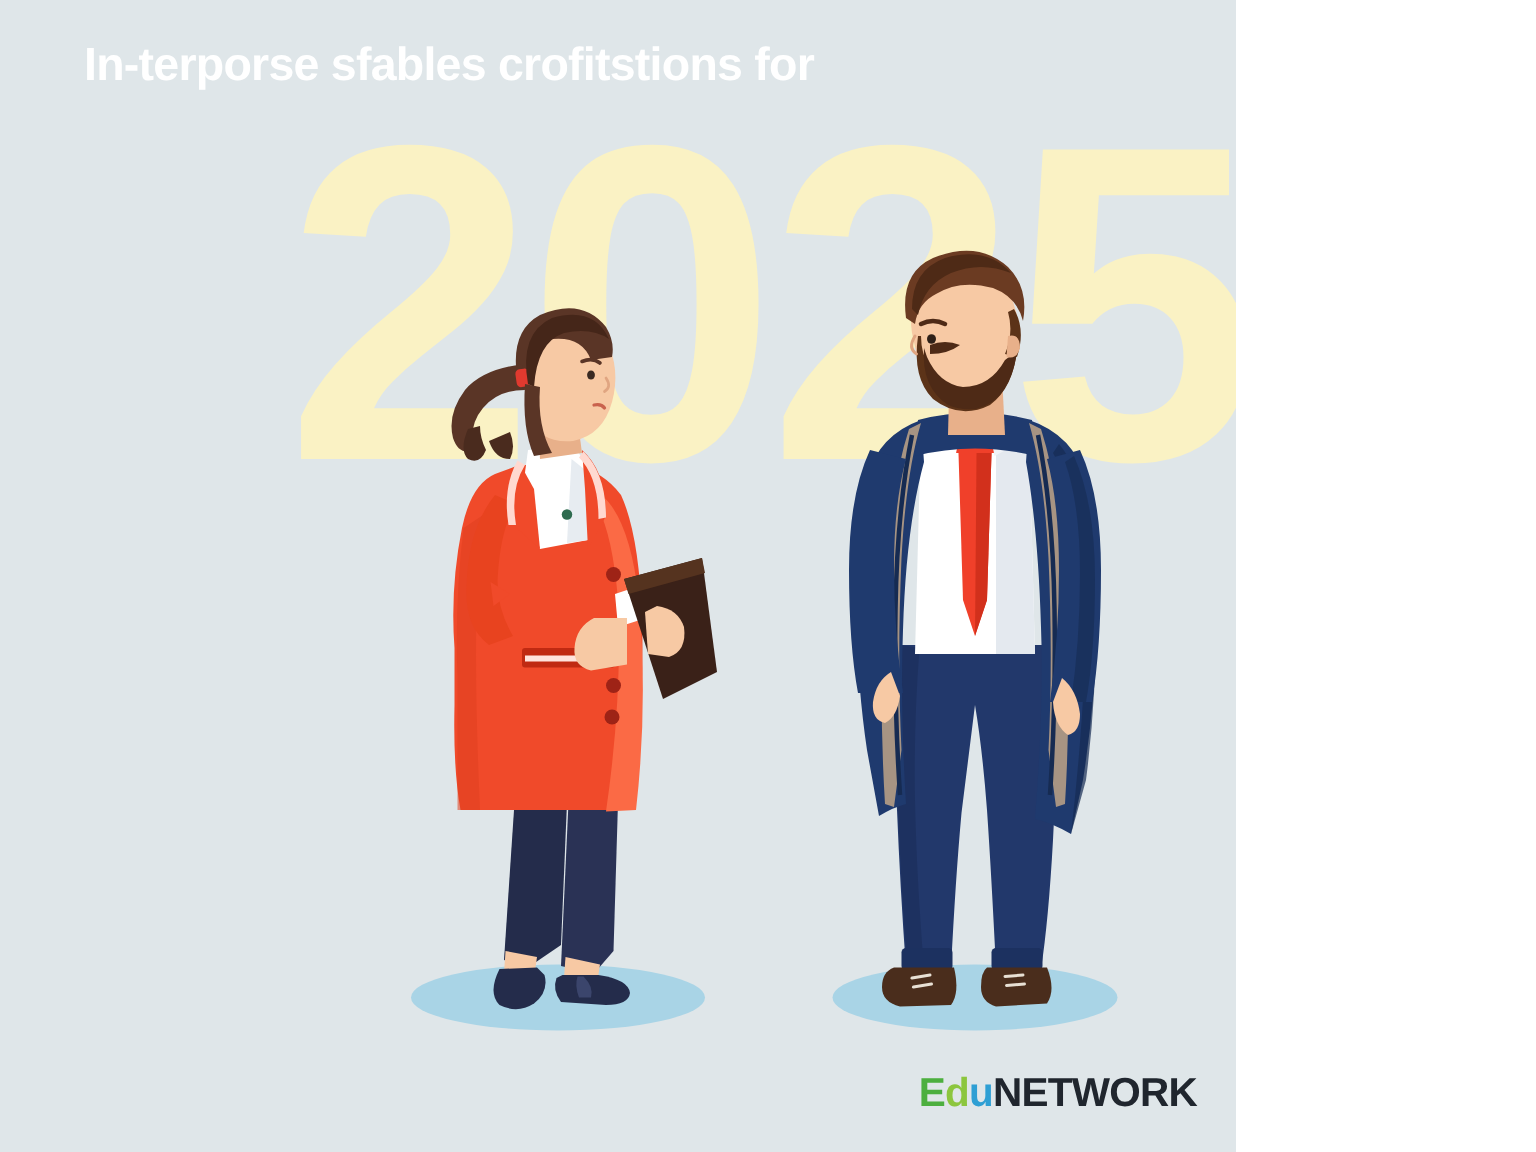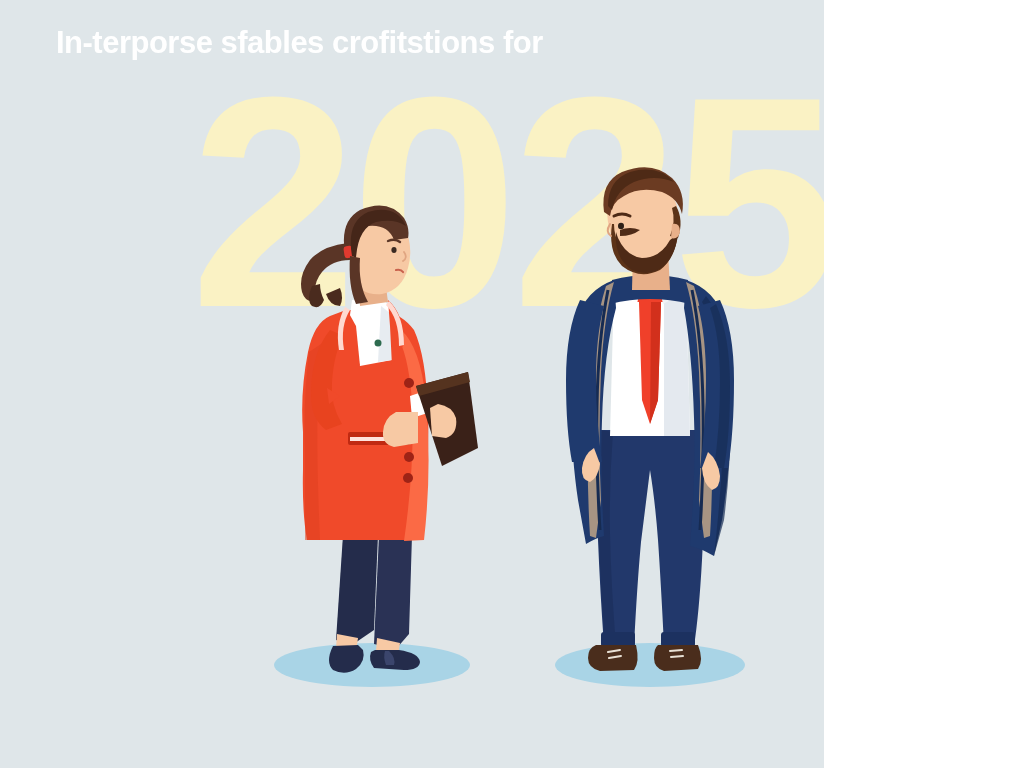--- a/index.html
+++ b/index.html
@@ -285,14 +285,17 @@
 
       <path d="M614 216 Q622 212 630 216" stroke="#4e2a16" stroke-width="3" fill="none" stroke-linecap="round"></path>
       <ellipse cx="621" cy="226" rx="3" ry="3.2" fill="#2e2018"></ellipse>
       <path d="M610 224 Q605 232 611 236" stroke="#e0a581" stroke-width="2" fill="none" stroke-linecap="round"></path>
       <path d="M672 224 Q680 222 680 232 Q678 240 671 238 Z" fill="#e8b08a"></path>
     </g>
   </svg>
 
   <div class="headline">In-terporse sfables crofitstions for</div>
 
+  <div class="logo">
+    <span class="l-e">E</span><span class="l-d">d</span><span class="l-u">u</span><span class="l-net">NETWORK</span>
+  </div>
 
 </div>
 
 </body></html>

